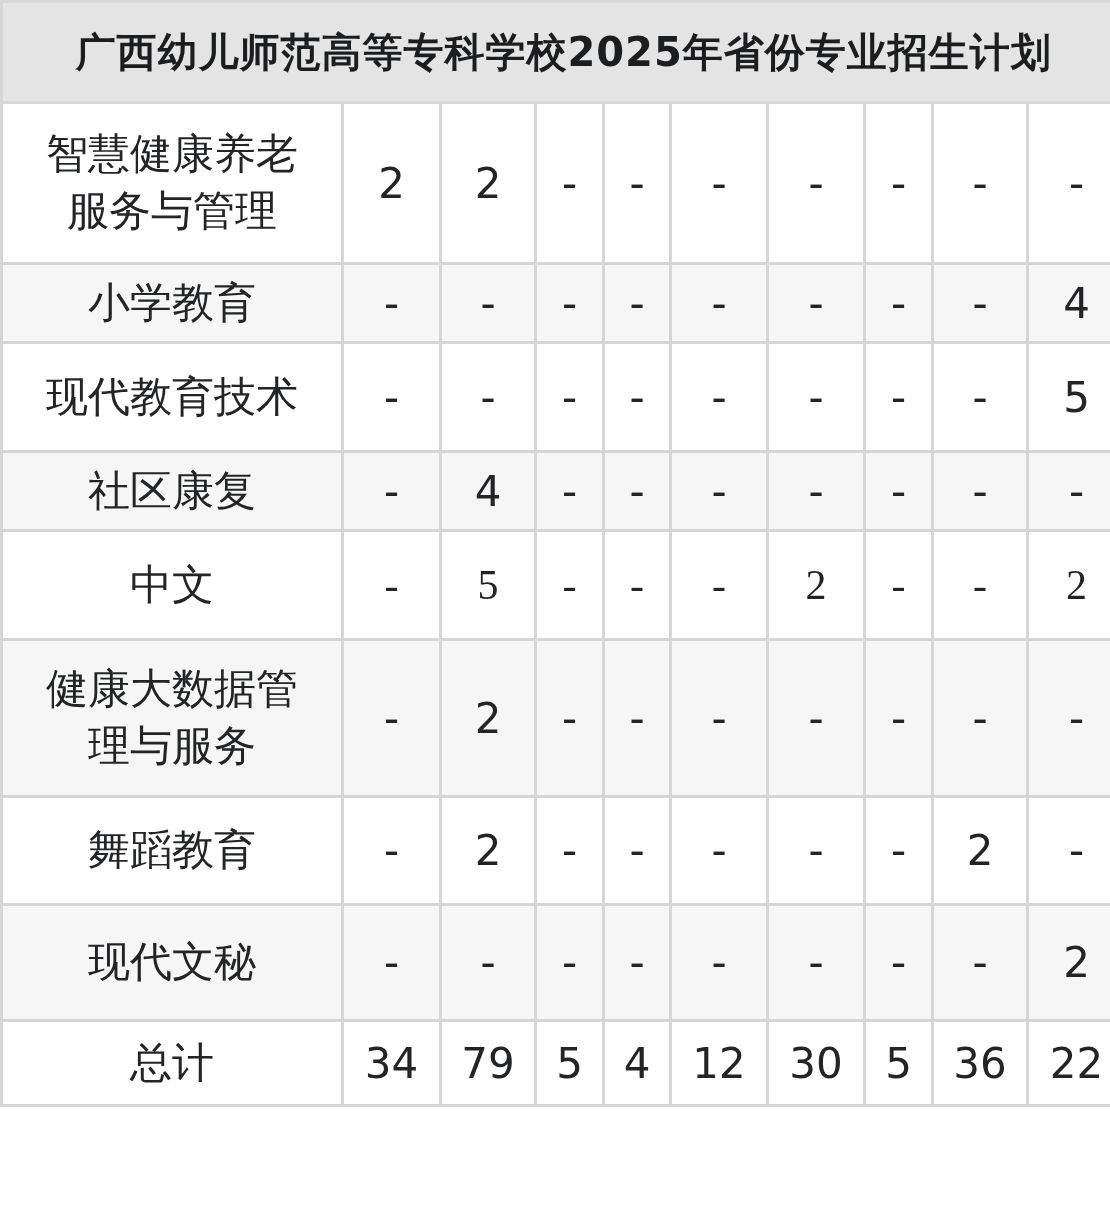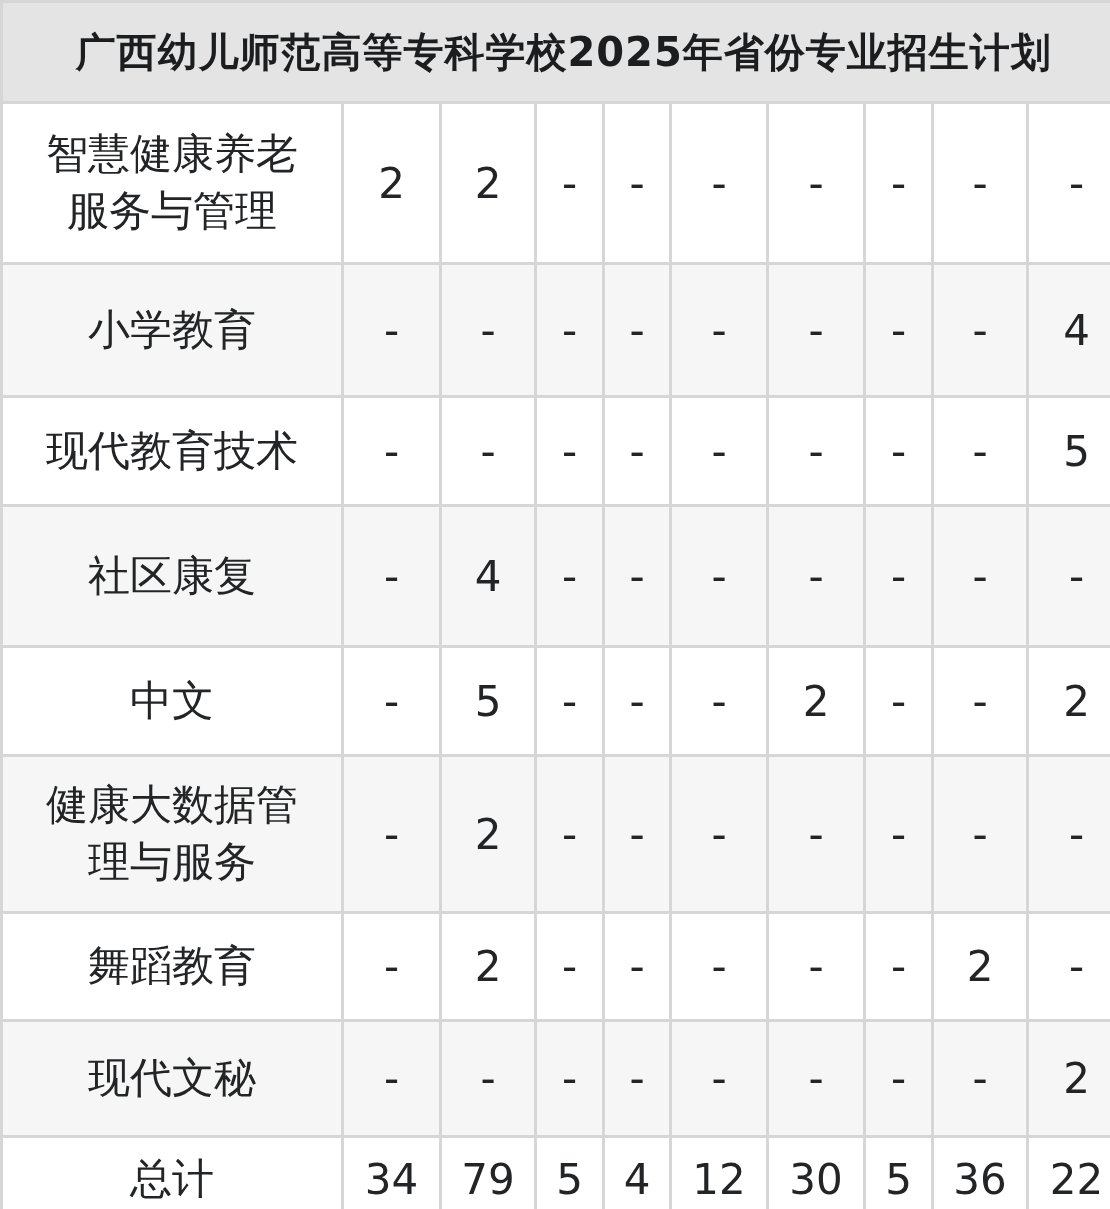--- a/index.html
+++ b/index.html
@@ -44,24 +44,24 @@
   td.lbl {
     padding: 0 28px;
     line-height: 1.35;
     word-break: break-all;
   }
   td.val {
     font-size: 42px;
   }
   
   tr.r0 td { height: 158px; }
-  tr.r1 td { height: 130px; }
+  tr.r1 td { height: 76px; }
   tr.r2 td { height: 106px; }
-  tr.r3 td { height: 138px; }
-  tr.r4 td { height: 106px; }
+  tr.r3 td { height: 76px; }
+  tr.r4 td { height: 106px; font-family: Liberation Serif, serif; }
   tr.r5 td { height: 154px; }
   tr.r6 td { height: 105px; margin-left: 34px; }
   tr.r7 td { height: 113px; }
   tr.r8 td { height: 82px; }
 </style>
 </head>
 <body>
 
 <div class="page">
   <table class="enroll">

